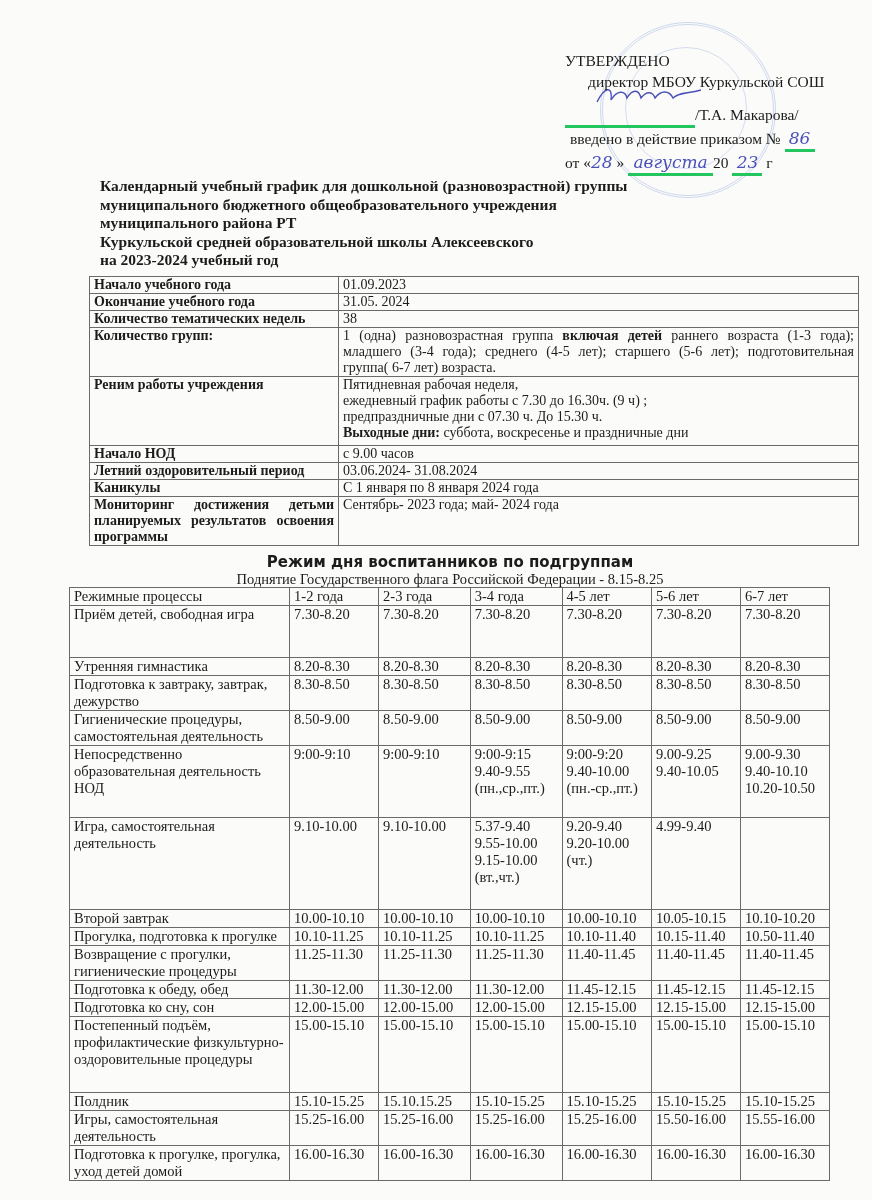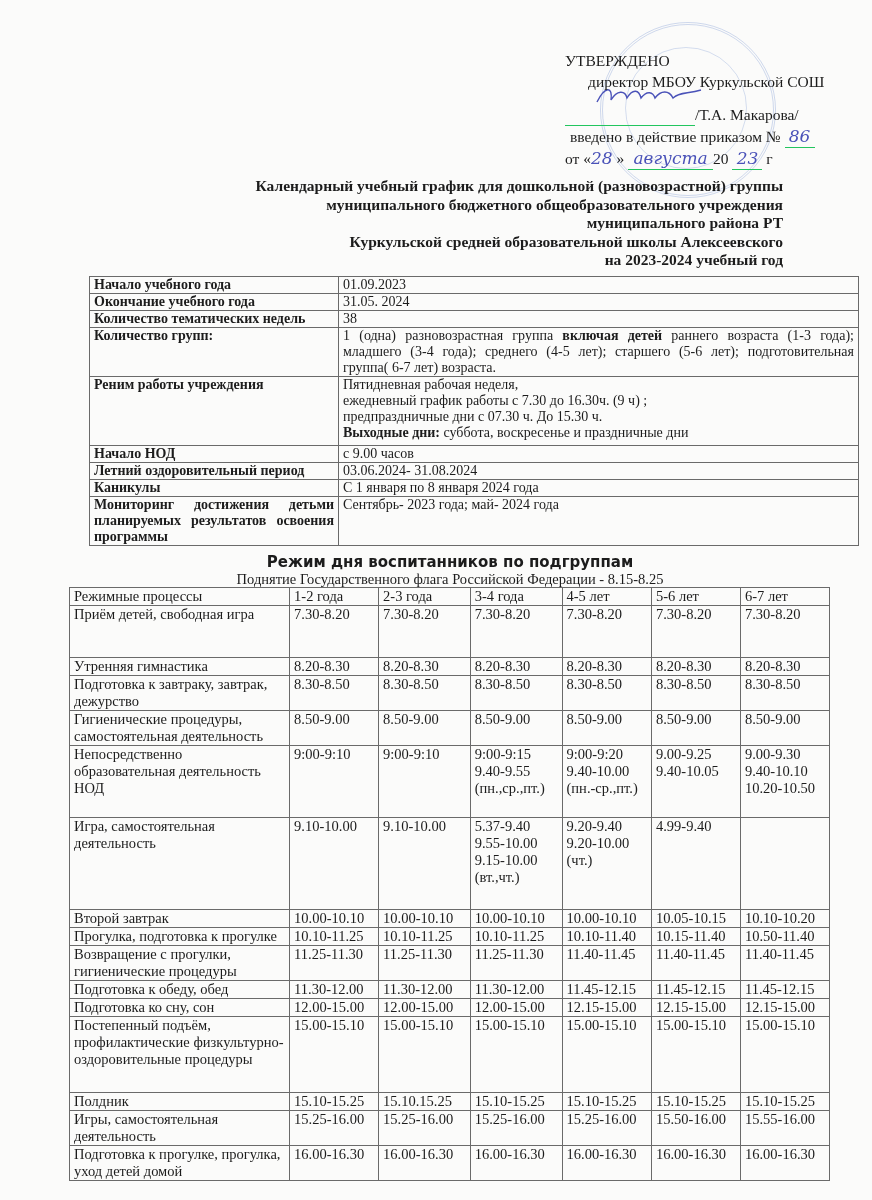--- a/index.html
+++ b/index.html
@@ -10,35 +10,35 @@
   .approval {
     position: absolute; left: 565px; top: 50px; width: 300px;
     font-size: 15.5px; line-height: 21px;
   }
   .approval div { white-space: nowrap; }
   .approval .l1 { padding-left: 0; }
   .approval .l2 { padding-left: 23px; }
   .approval .l3 { padding-left: 0; position: relative; margin-top: 12px; }
   .approval .l4 { padding-left: 5px; }
   .approval .l5 { padding-left: 0; }
-  .uline { display: inline-block; border-bottom: 1px solid #22c55e; vertical-align: baseline; }
+  .uline { display: inline-block; border-bottom: 3px solid #22c55e; vertical-align: baseline; }
   .hand { font-family: "DejaVu Serif", serif; font-style: italic; color: #4a52b8; font-size: 17px; }
   .stamp {
     position: absolute; left: 600px; top: 22px; width: 170px; height: 170px; border-radius: 50%;
     border: 3px double rgba(120,150,210,0.35); pointer-events: none;
   }
   .stamp-inner {
     position: absolute; left: 22px; top: 22px; width: 120px; height: 120px; border-radius: 50%;
     border: 1px solid rgba(120,150,210,0.3);
   }
   .sign {
     position: absolute; left: 595px; top: 84px; width: 110px; height: 22px; pointer-events: none;
   }
   .title {
-    position: absolute; left: 83px; top: 177px; width: 700px; text-align: right;
+    position: absolute; left: 100px; top: 177px; width: 700px; text-align: left;
     font-weight: bold; font-size: 15.5px; line-height: 18.5px;
   }
   table { border-collapse: collapse; position: absolute; }
   td { border: 1px solid #6a6a6a; vertical-align: top; padding: 0 4px; font-size: 14px; line-height: 16px; }
   .info { left: 89px; top: 276px; width: 770px; }
   .info td.k { width: 240px; font-weight: bold; }
   .info td.j { text-align: justify; }
   .info b { font-weight: bold; }
   .sched-title {
     position: absolute; left: 0; top: 553px; width: 900px; text-align: center;

